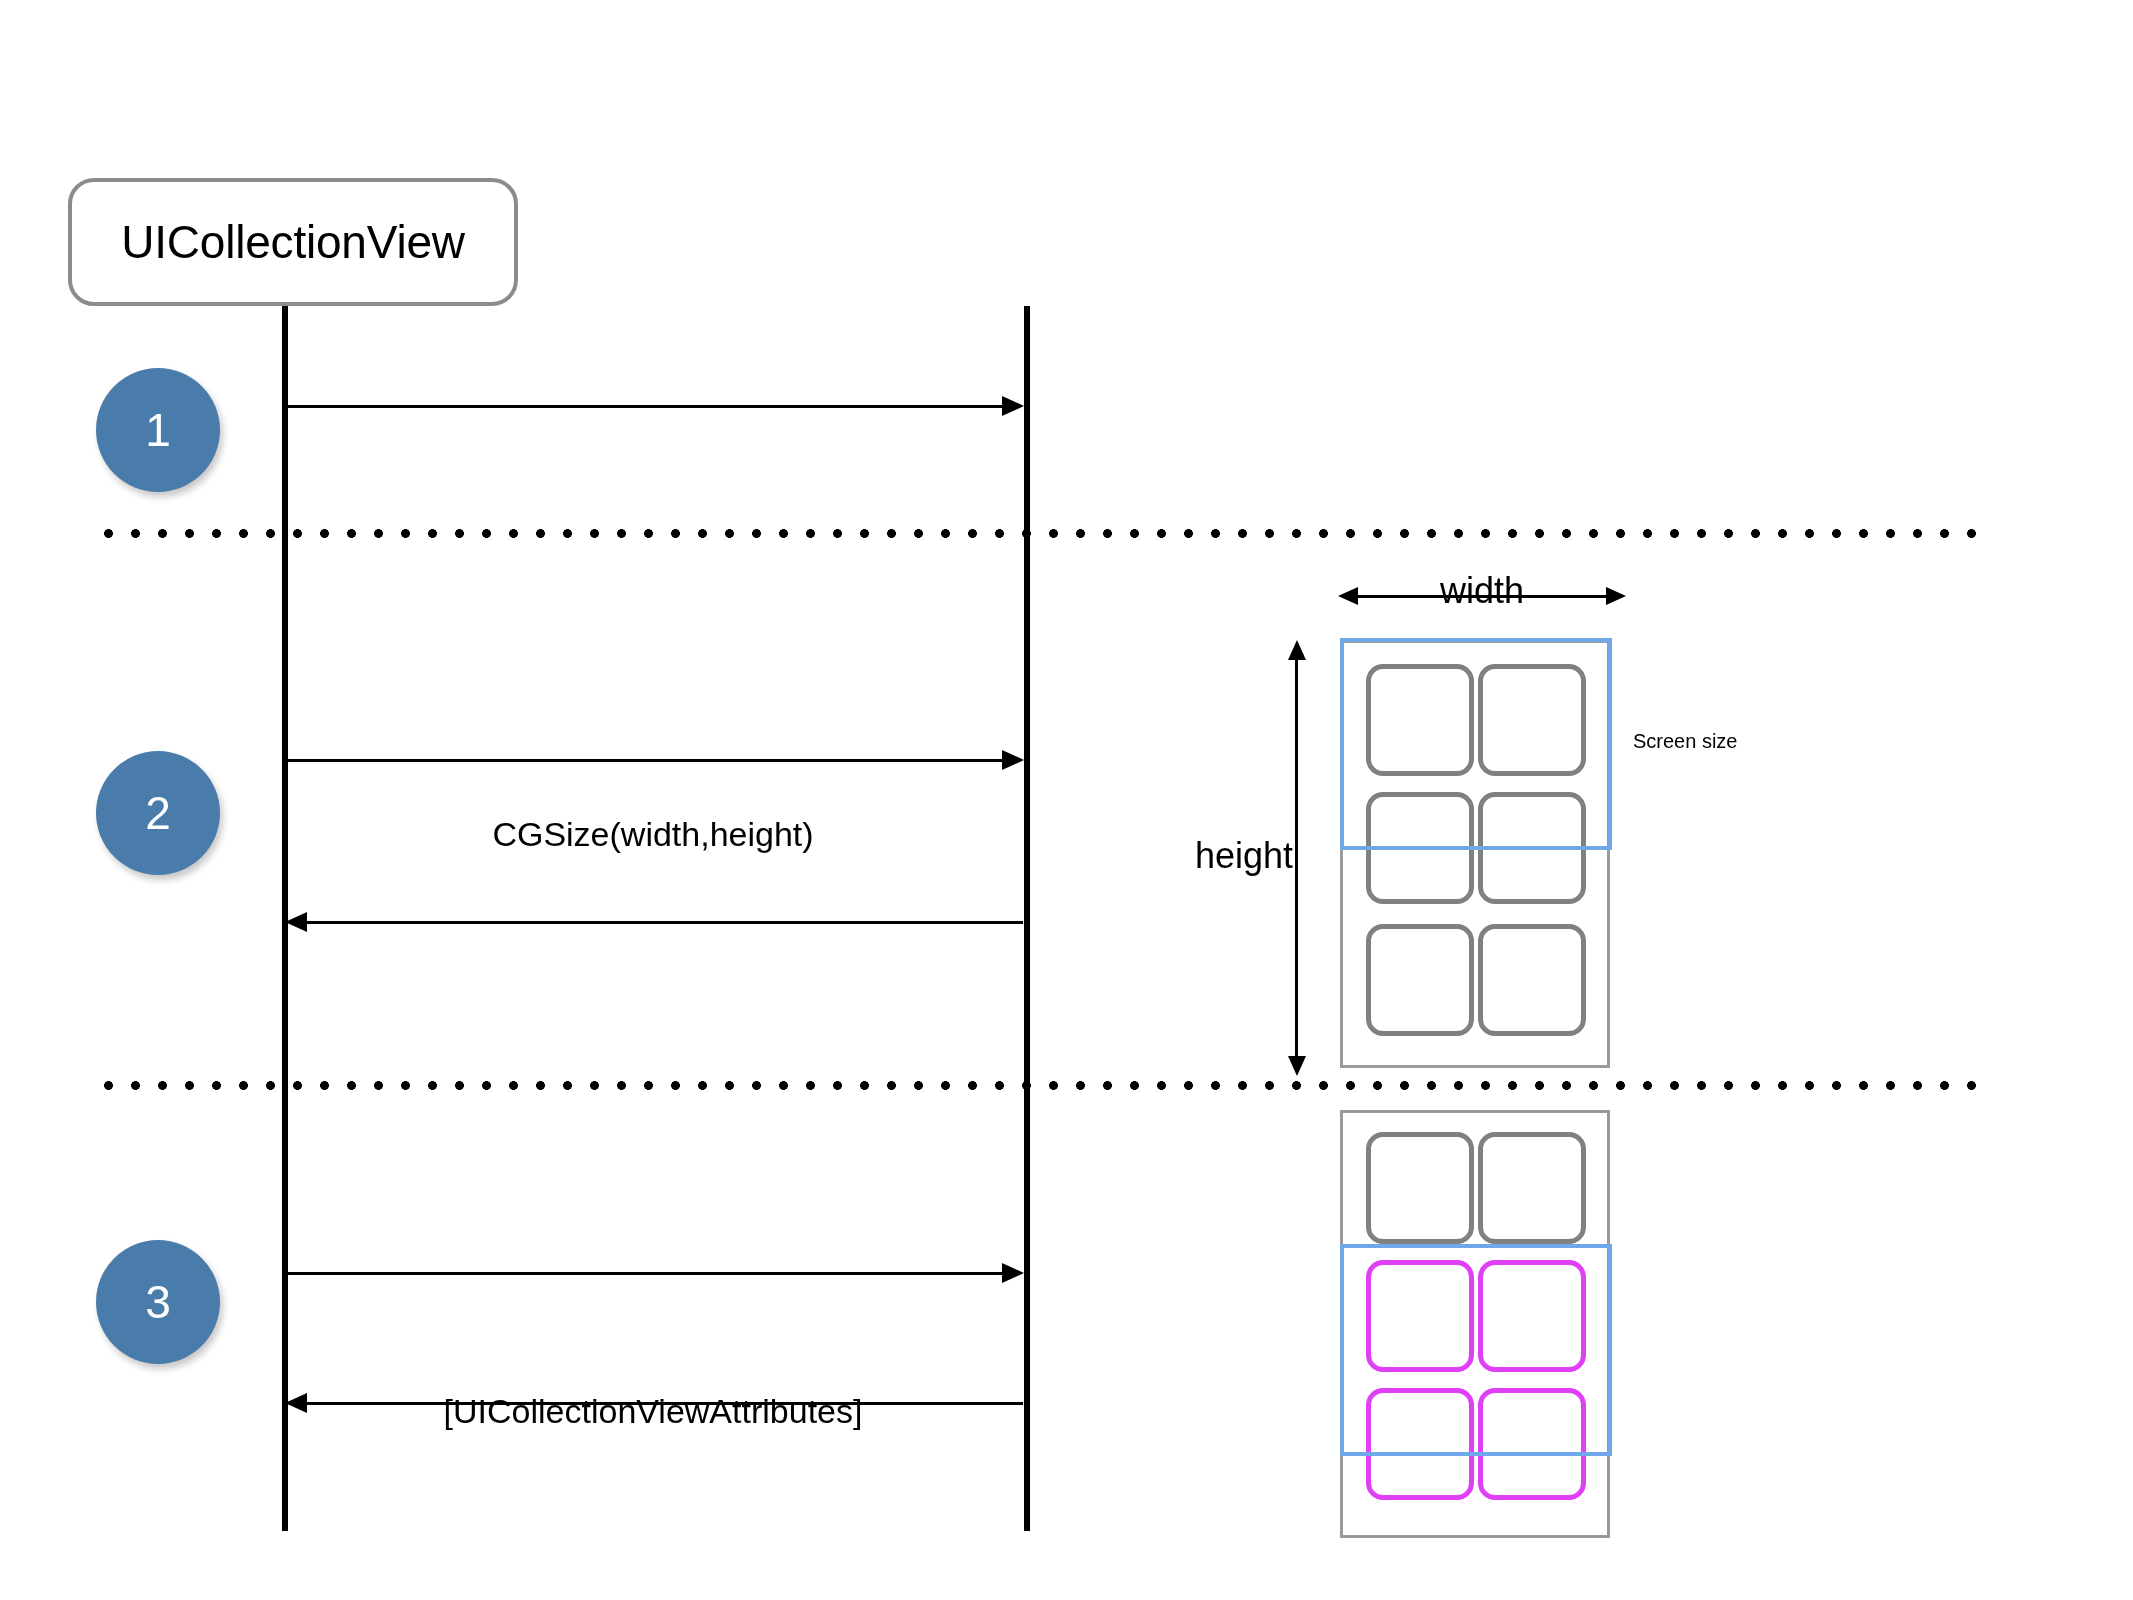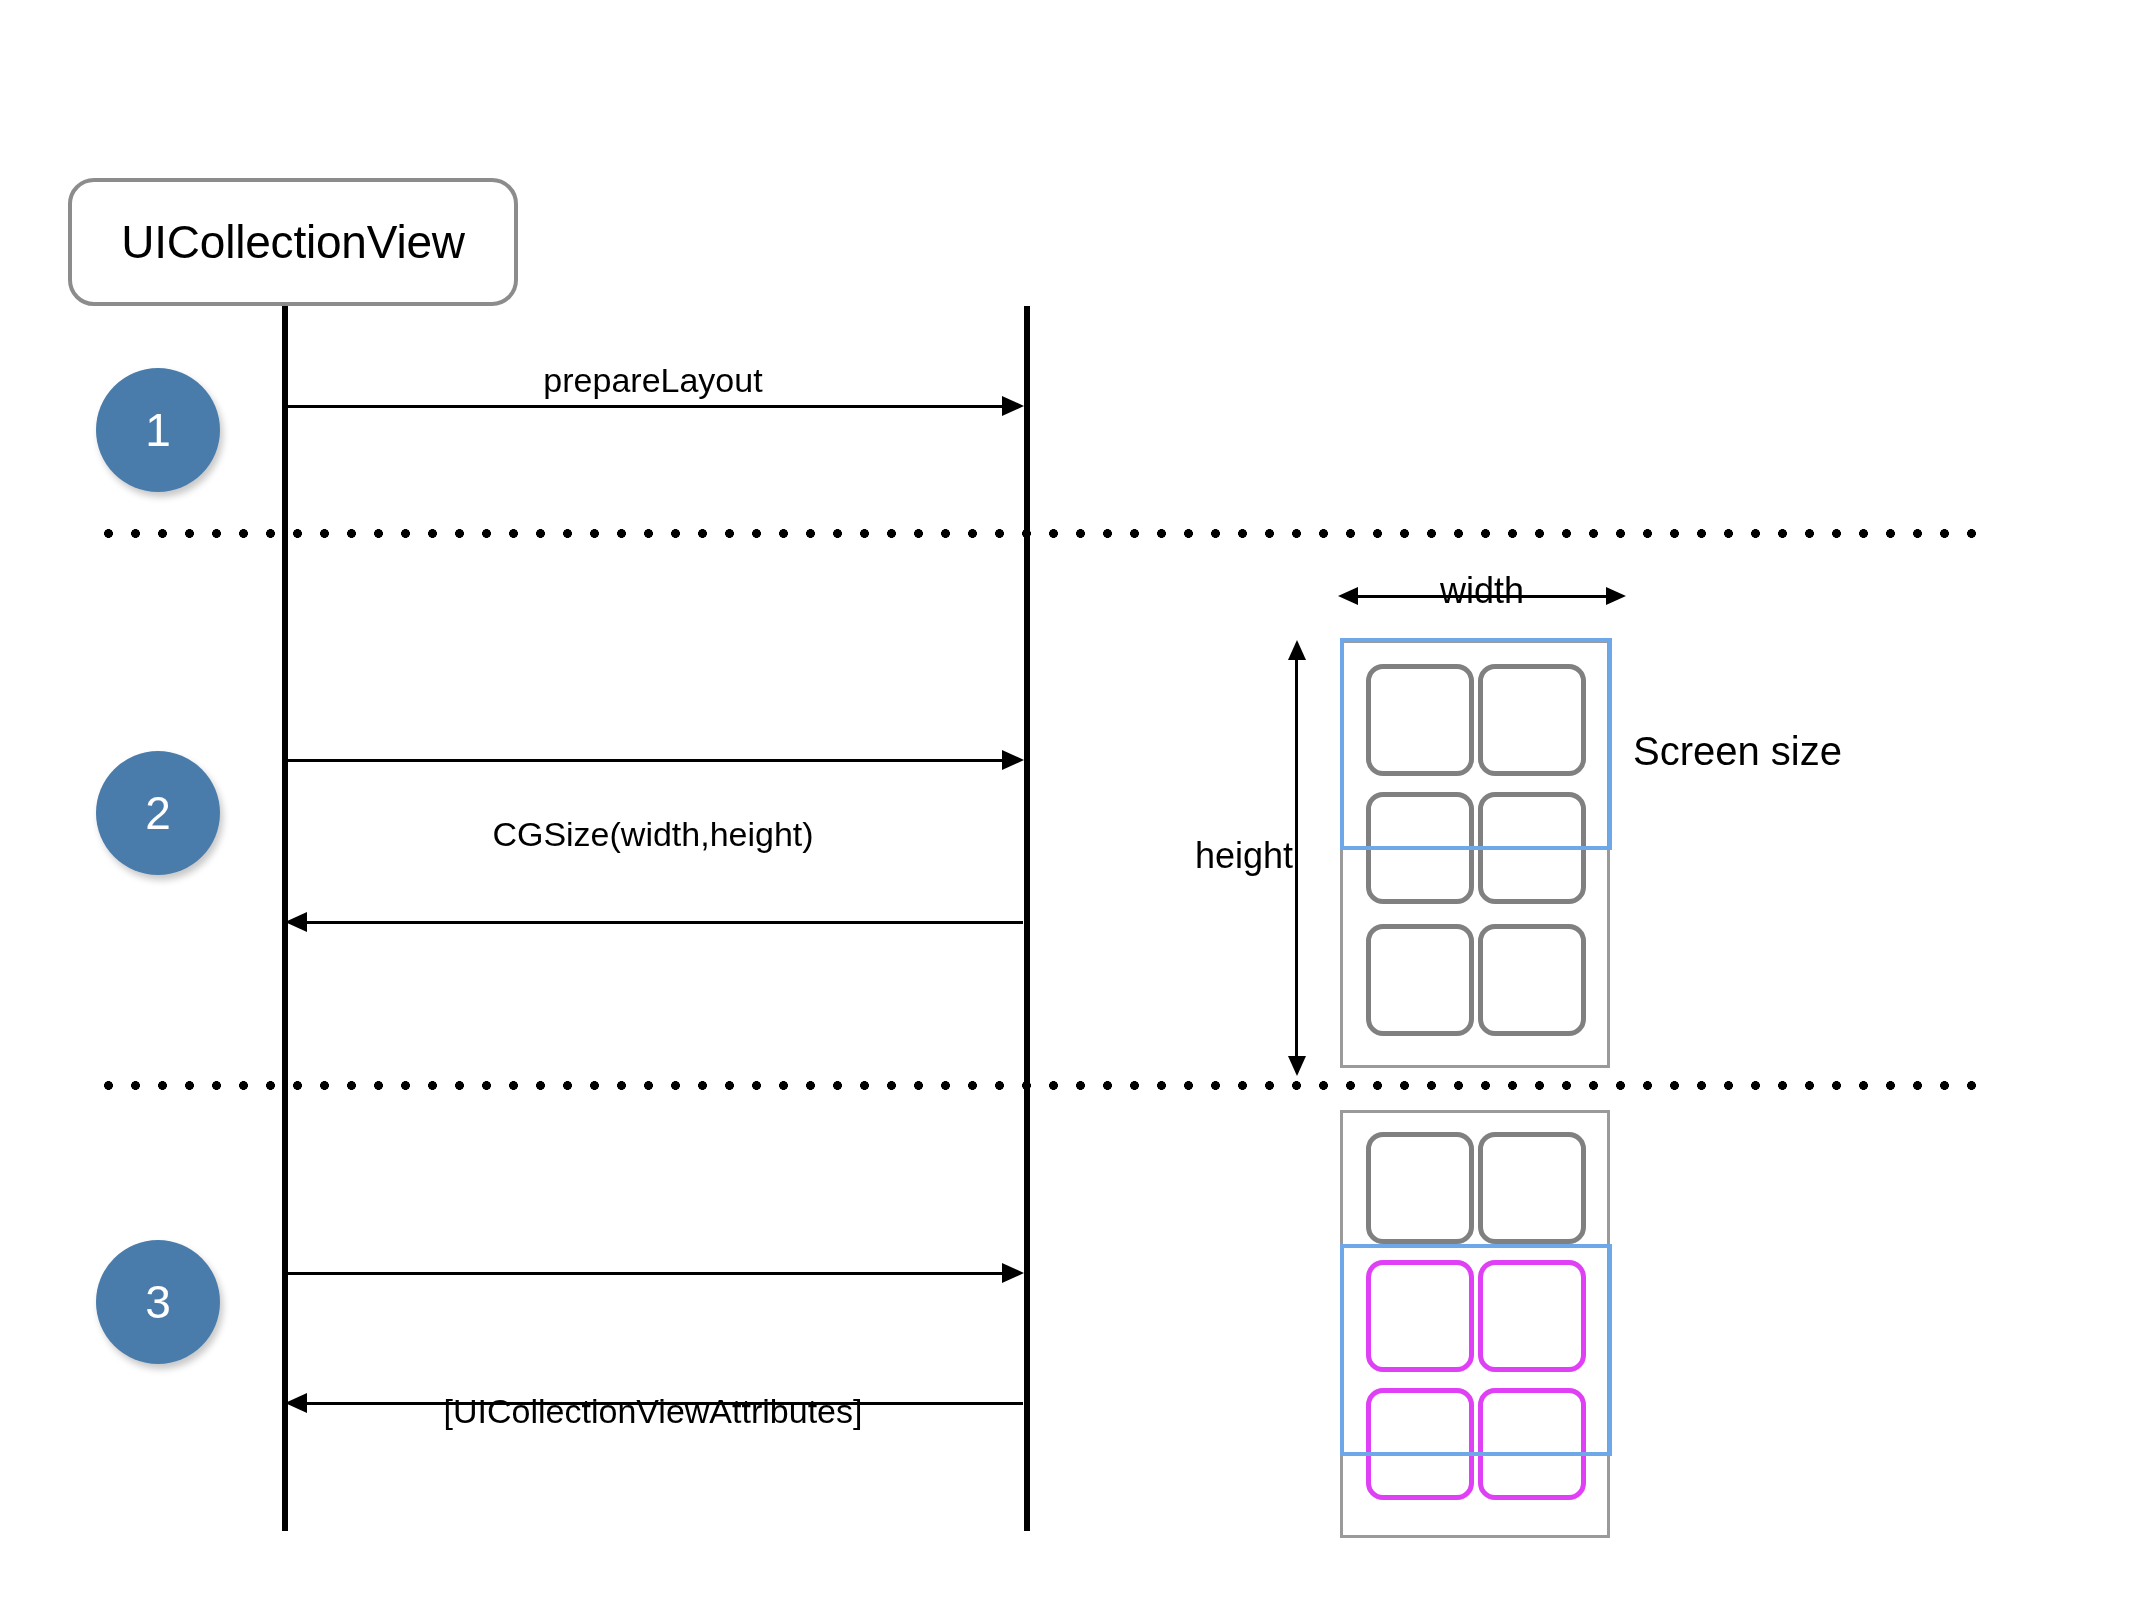--- a/index.html
+++ b/index.html
@@ -156,21 +156,21 @@
   }
   .dim-label {
     position: absolute;
     font-size: 36px;
     color: #000000;
     white-space: nowrap;
     line-height: 1;
   }
   .annot-label {
     position: absolute;
-    font-size: 40px;
+    font-size: 20px;
     color: #000000;
     white-space: nowrap;
     line-height: 1;
   }
 </style>
 </head>
 <body>
 
 <div id="canvas">
 
@@ -179,21 +179,20 @@
   </div>
 
 
   <div class="lifeline" style="left:282px; top:306px; height:1225px;"></div>
   <div class="lifeline" style="left:1024px; top:306px; height:1225px;"></div>
 
   <div class="step-circle" style="left:96px; top:368px; width:124px; height:124px;">
     <span class="step-number">1</span>
   </div>
 
-  <div class="msg-label" style="left:282px; top:363px; width:742px;">prepareLayout</div>
   <div class="msg-line" style="left:285px; top:405px; width:717px;"></div>
   <div class="arrow-head arrow-right" style="left:1002px; top:396px;"></div>
 
   <div class="separator" style="left:104px; top:529px; width:1886px;"></div>
 
   <div class="step-circle" style="left:96px; top:751px; width:124px; height:124px;">
     <span class="step-number">2</span>
   </div>
 
   <div class="msg-line" style="left:285px; top:759px; width:717px;"></div>

